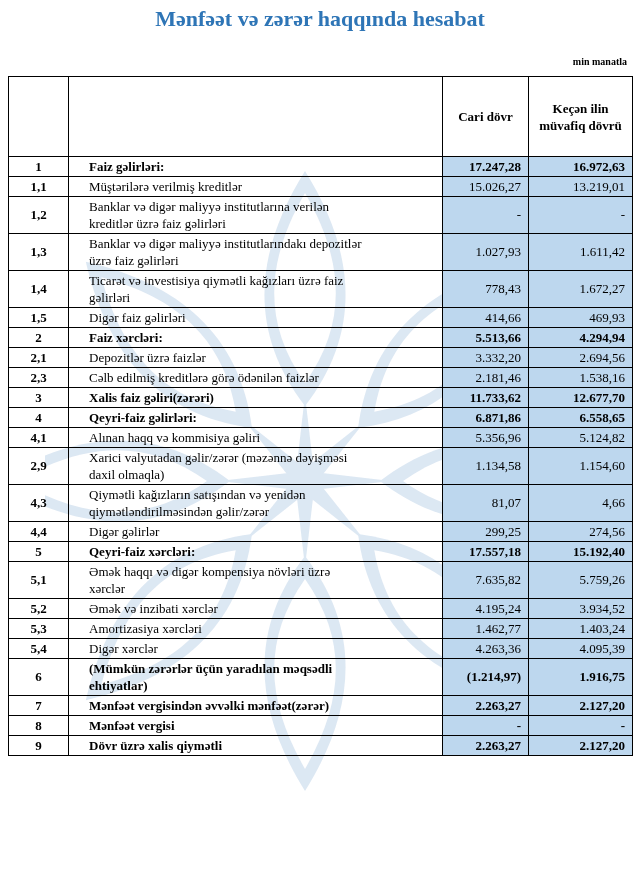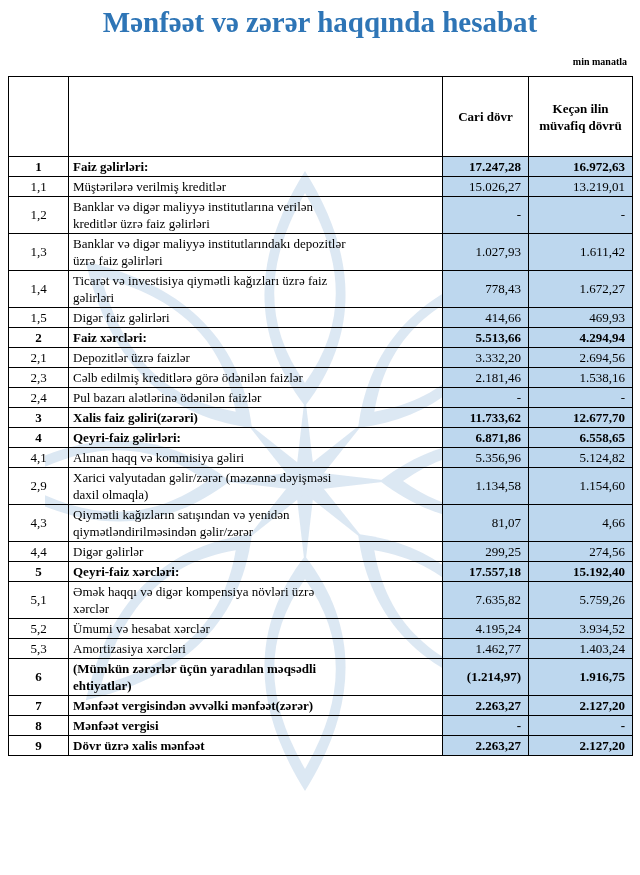--- a/index.html
+++ b/index.html
@@ -16,21 +16,21 @@
     font-family: "Liberation Serif", serif;
     position: relative;
     overflow: hidden;
   }
   .page { position: relative; width: 640px; height: 875px; }
 
   .title {
     margin: 6px 0 0 0;
     text-align: center;
     color: var(--accent);
-    font-size: 29px;
+    font-size: 22px;
     font-weight: bold;
     letter-spacing: 0px;
   }
   .unit-note {
     position: absolute;
     top: 50px; right: 13px;
     font-size: 10px;
     font-weight: bold;
     color: #000;
   }
@@ -61,22 +61,22 @@
     color: #000;
     vertical-align: middle;
     padding: 1px 4px;
   }
   .pl thead th { height: 80px; font-weight: bold; text-align: center; white-space: pre-line; line-height: 17px; }
   .col-no   { width: 60px; }
   .col-item { width: 374px; }
   .col-cur  { width: 86px; }
   .col-prev { width: 104px; }
 
-  .pl td.no    { text-align: center; height: 20px; }
-  .pl td.label { text-align: left; padding-left: 4px; white-space: pre-line; line-height: 17px; }
+  .pl td.no    { text-align: center; height: 20px; font-weight: bold; }
+  .pl td.label { text-align: left; padding-left: 20px; white-space: pre-line; line-height: 17px; }
   .pl td.val   { background: var(--cell-blue); text-align: right; padding-right: 7px; }
   .pl tr.bold td { font-weight: bold; }
 </style>
 </head>
 <body>
 
 <div class="page">
 
   <svg class="watermark" viewBox="-260 -320 520 640" xmlns="http://www.w3.org/2000/svg" aria-hidden="true">
     <g id="wm-group">
@@ -190,26 +190,20 @@
           <td class="label">Depozitlər üzrə faizlər</td>
           <td class="val cur">3.332,20</td>
           <td class="val prev">2.694,56</td>
         </tr>
         <tr>
           <td class="no">2,3</td>
           <td class="label">Cəlb edilmiş kreditlərə görə ödənilən faizlər</td>
           <td class="val cur">2.181,46</td>
           <td class="val prev">1.538,16</td>
         </tr>
-        <tr>
-          <td class="no">2,4</td>
-          <td class="label">Pul bazarı alətlərinə ödənilən faizlər</td>
-          <td class="val cur">-</td>
-          <td class="val prev">-</td>
-        </tr>
         <tr class="bold">
           <td class="no">3</td>
           <td class="label">Xalis faiz gəliri(zərəri)</td>
           <td class="val cur">11.733,62</td>
           <td class="val prev">12.677,70</td>
         </tr>
         <tr class="bold">
           <td class="no">4</td>
           <td class="label">Qeyri-faiz gəlirləri:</td>
           <td class="val cur">6.871,86</td>
@@ -249,29 +243,35 @@
         </tr>
         <tr>
           <td class="no">5,1</td>
           <td class="label">Əmək haqqı və digər kompensiya növləri üzrə
 xərclər</td>
           <td class="val cur">7.635,82</td>
           <td class="val prev">5.759,26</td>
         </tr>
         <tr>
           <td class="no">5,2</td>
-          <td class="label">Ümumi və hesabat xərclər</td>
+          <td class="label">Əmək və inzibati xərclər</td>
           <td class="val cur">4.195,24</td>
           <td class="val prev">3.934,52</td>
         </tr>
         <tr>
           <td class="no">5,3</td>
           <td class="label">Amortizasiya xərcləri</td>
           <td class="val cur">1.462,77</td>
           <td class="val prev">1.403,24</td>
+        </tr>
+        <tr>
+          <td class="no">5,4</td>
+          <td class="label">Digər xərclər</td>
+          <td class="val cur">4.263,36</td>
+          <td class="val prev">4.095,39</td>
         </tr>
         <tr class="bold">
           <td class="no">6</td>
           <td class="label">(Mümkün zərərlər üçün yaradılan məqsədli
 ehtiyatlar)</td>
           <td class="val cur">(1.214,97)</td>
           <td class="val prev">1.916,75</td>
         </tr>
         <tr class="bold">
           <td class="no">7</td>
@@ -280,20 +280,20 @@
           <td class="val prev">2.127,20</td>
         </tr>
         <tr class="bold">
           <td class="no">8</td>
           <td class="label">Mənfəət vergisi</td>
           <td class="val cur">-</td>
           <td class="val prev">-</td>
         </tr>
         <tr class="bold">
           <td class="no">9</td>
-          <td class="label">Dövr üzrə xalis mənfəət</td>
+          <td class="label">Dövr üzrə xalis qiymətli</td>
           <td class="val cur">2.263,27</td>
           <td class="val prev">2.127,20</td>
         </tr>
       </tbody>
   </table>
 
 </div>
 
 </body></html>

